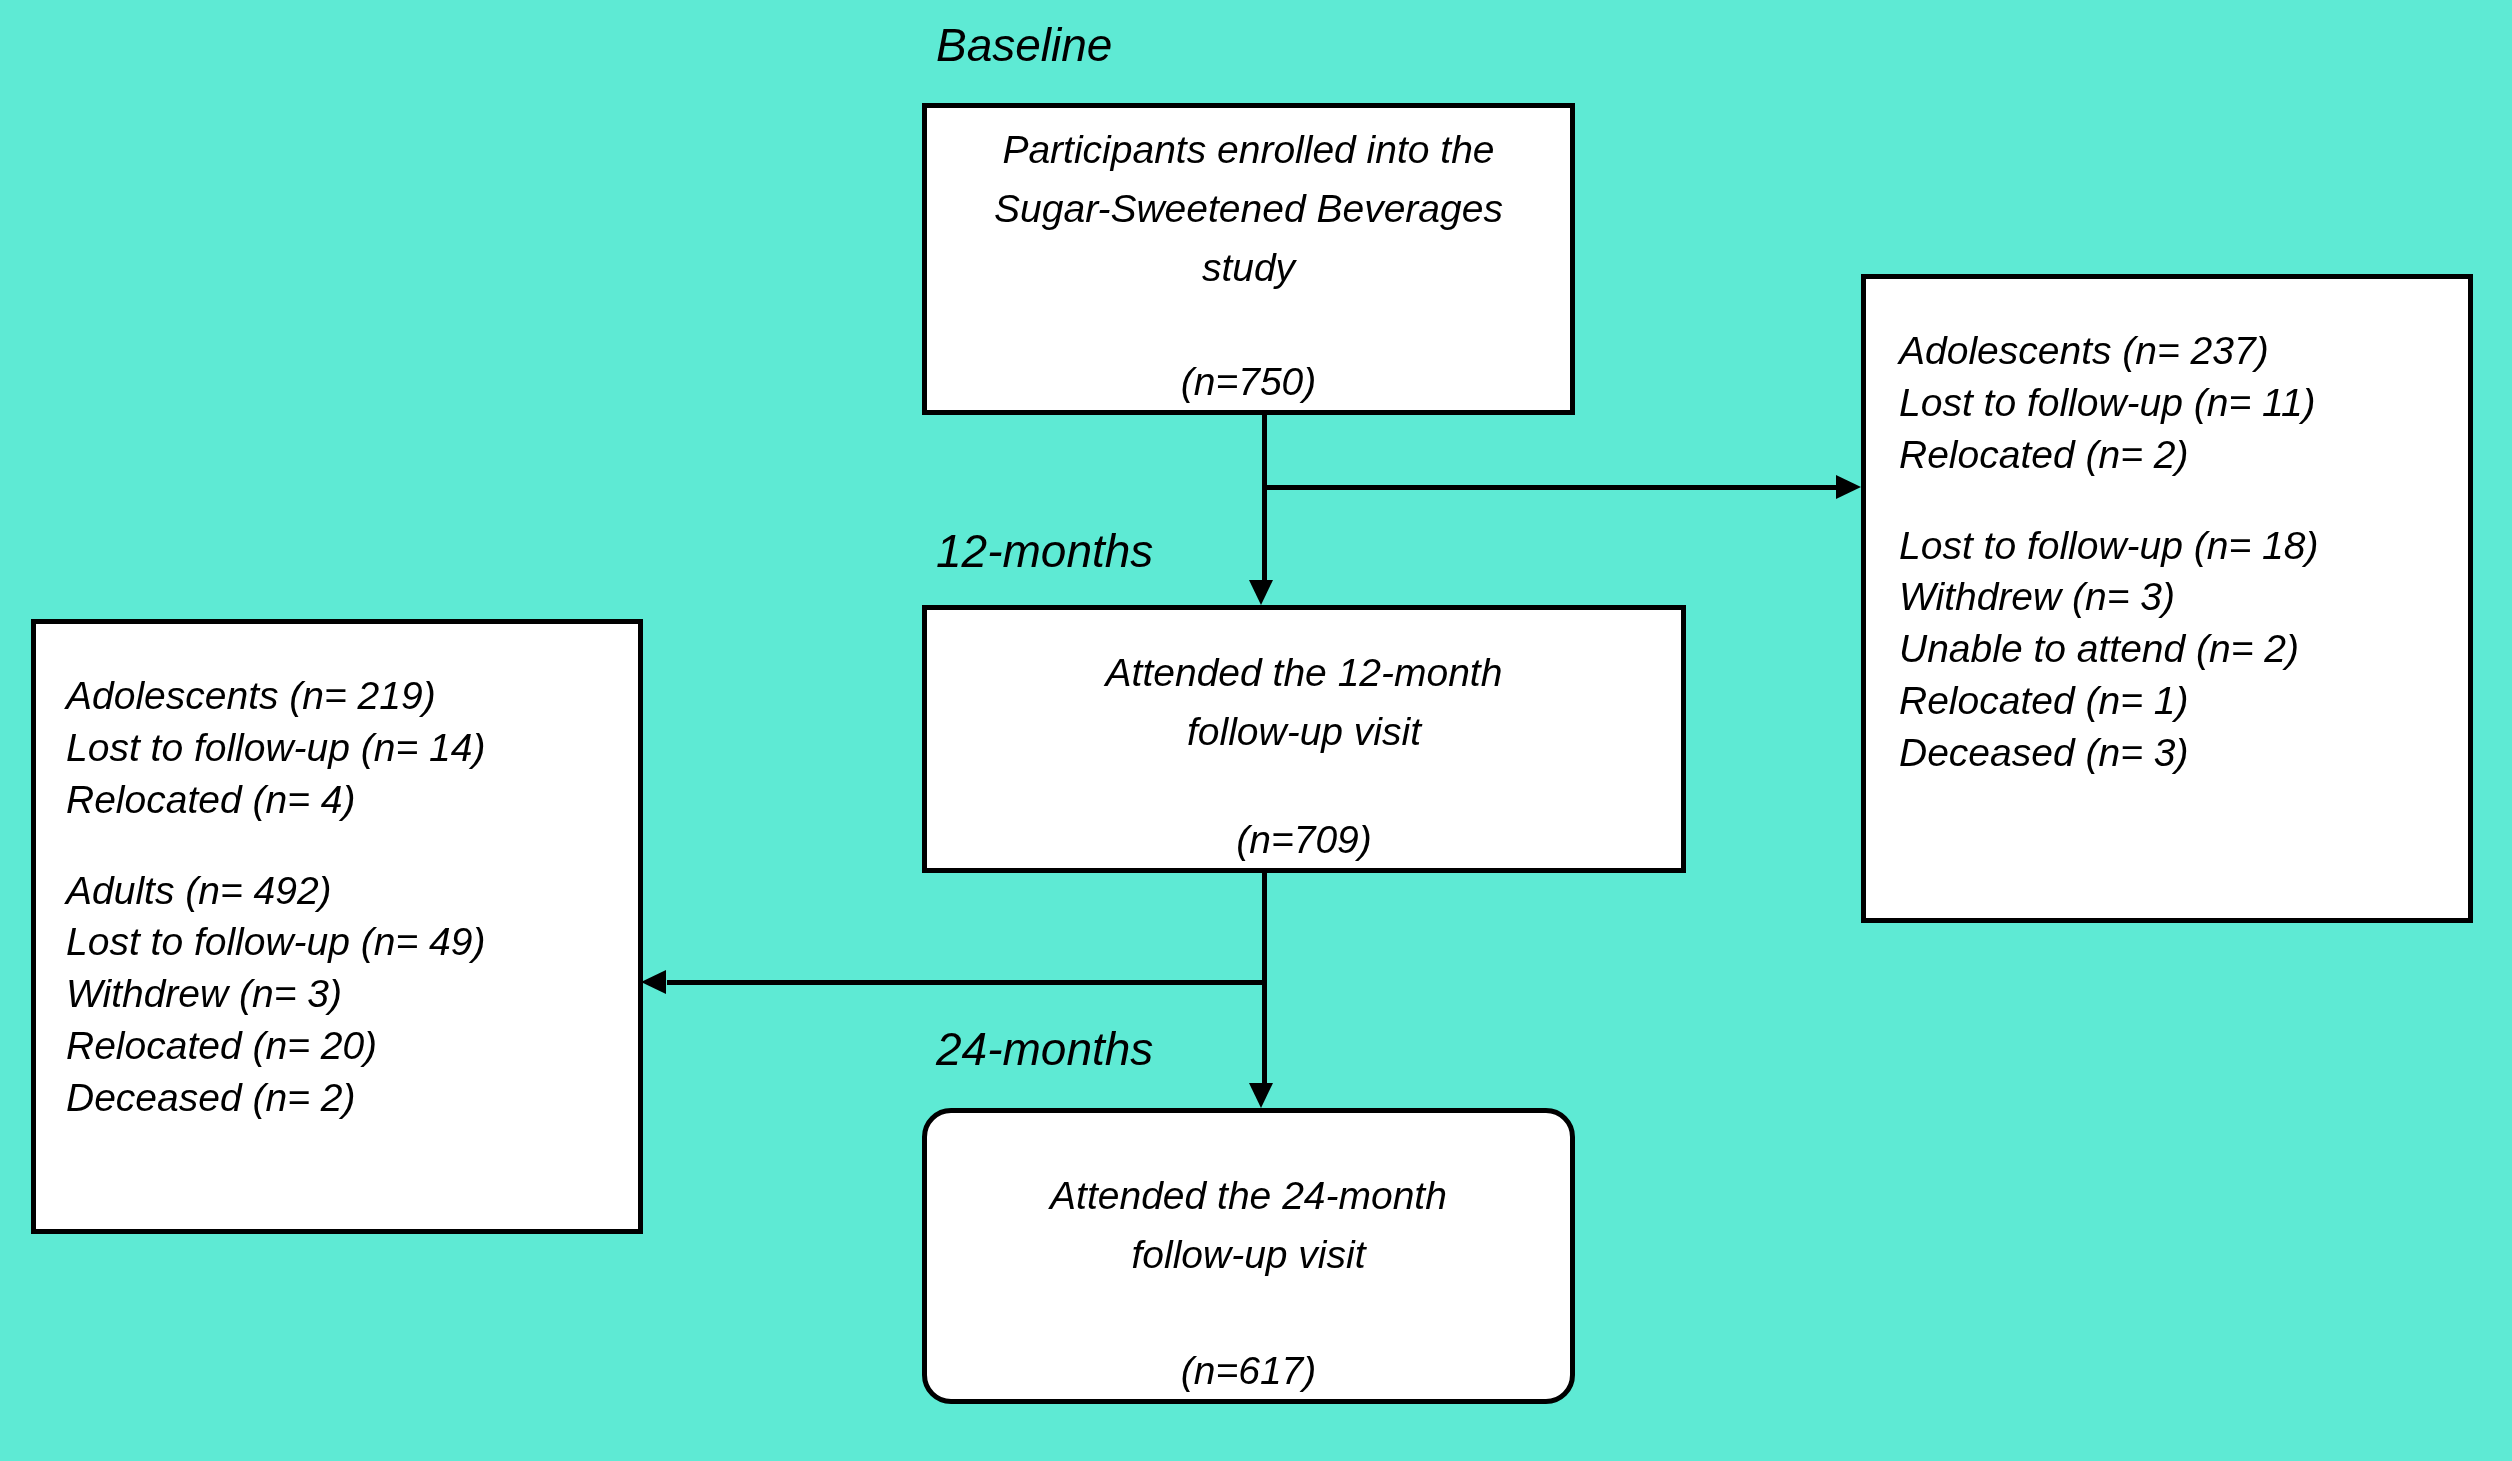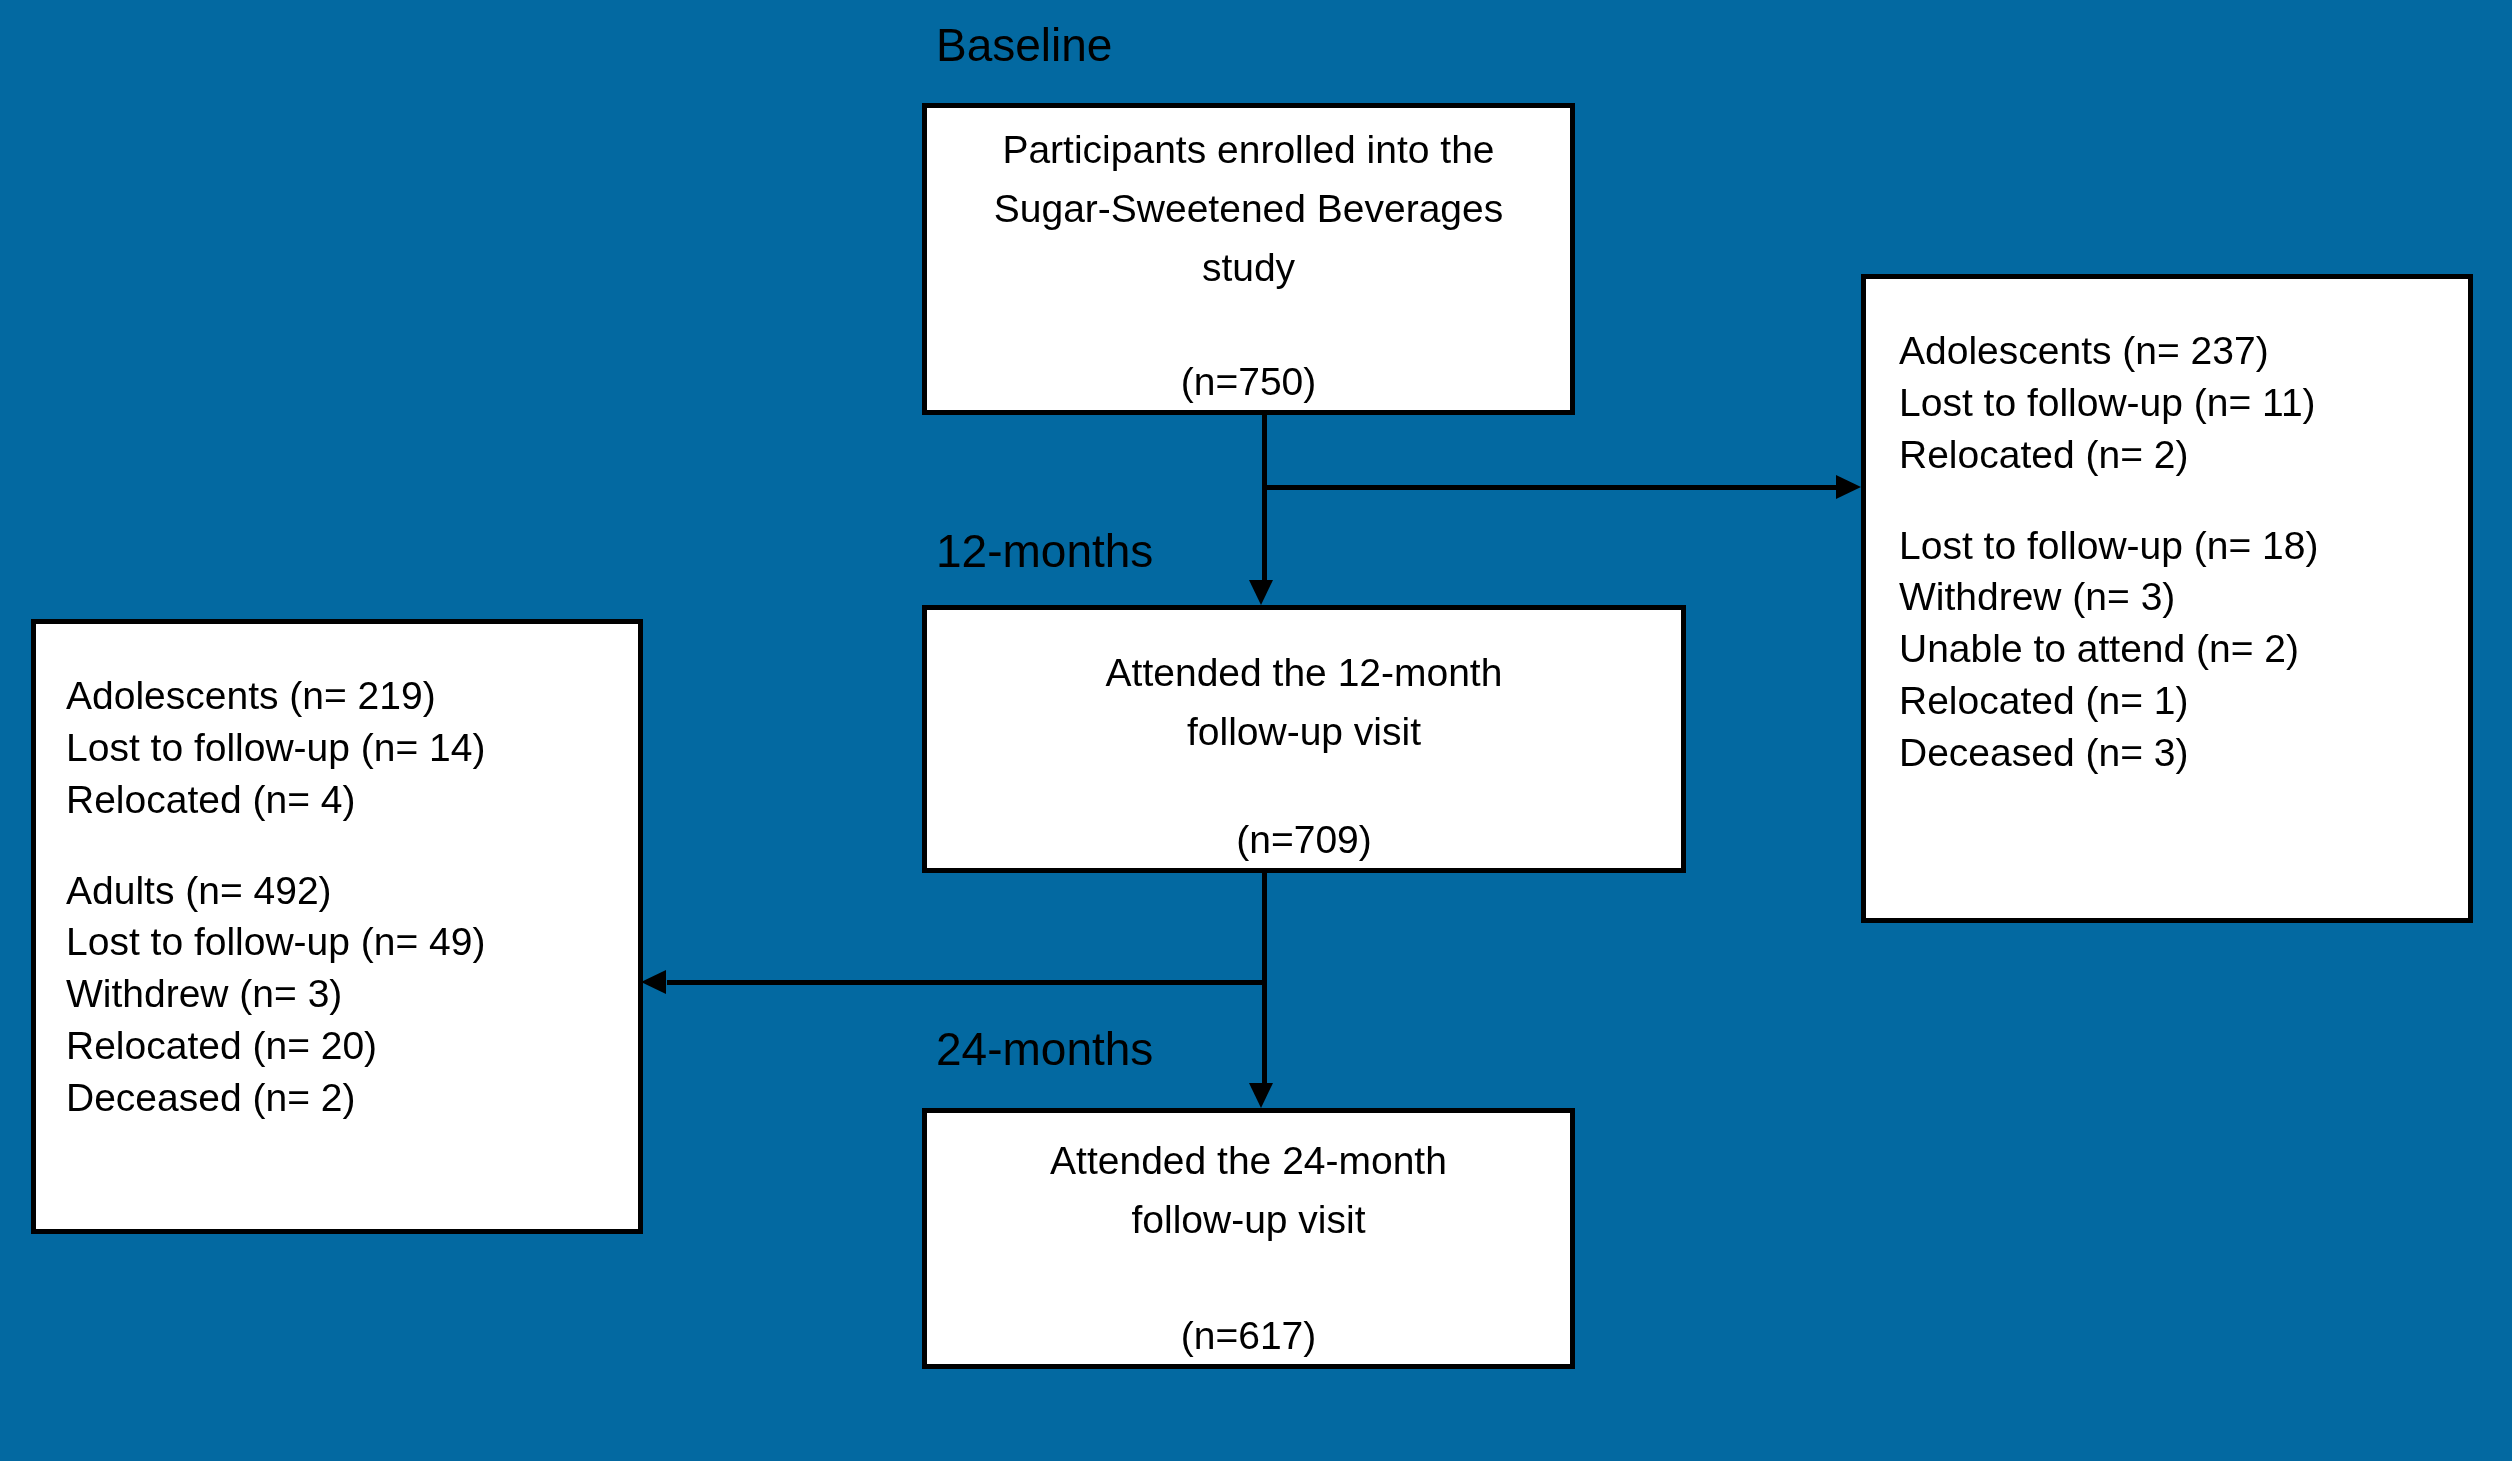--- a/index.html
+++ b/index.html
@@ -4,24 +4,25 @@
 <style>
   html, body {
     margin: 0;
     padding: 0;
     background: #ffffff;
   }
   #canvas {
     position: relative;
     width: 2512px;
     height: 1461px;
-    background: #0369a1;
+    background: #5eead4;
     font-family: "Liberation Sans", sans-serif;
     color: #000000;
     overflow: hidden;
+    font-style: italic;
   }
 
   
   .stage-label {
     position: absolute;
     font-size: 46px;
     line-height: 1.05;
     color: #000;
     white-space: nowrap;
     font-weight: 400;
@@ -74,21 +75,21 @@
   }
   .attr-list li.spacer {
     height: 39px;
     line-height: 39px;
     font-size: 0;
   }
 
   
   #box-baseline { left: 922px; top: 103px;  width: 653px;  height: 312px; }
   #box-12mo     { left: 922px; top: 605px;  width: 764px;  height: 268px; }
-  #box-24mo     { left: 922px; top: 1108px; width: 653px;  height: 261px; }
+  #box-24mo     { left: 922px; top: 1108px; width: 653px;  height: 296px; border-radius: 29px; }
   #box-right    { left: 1861px; top: 274px;  width: 612px;  height: 649px; }
   #box-left     { left: 31px;   top: 619px;  width: 612px;  height: 615px; }
 
   #box-baseline .center-text  { margin-top: 31px; width: 94%; }
   #box-baseline .center-count { margin-top: 58px; }
   #box-12mo     .center-text  { margin-top: 45px; width: 94%; }
   #box-12mo     .center-count { margin-top: 52px; }
   #box-24mo     .center-text  { margin-top: 48px; width: 94%; }
   #box-24mo     .center-count { margin-top: 60px; }
 

